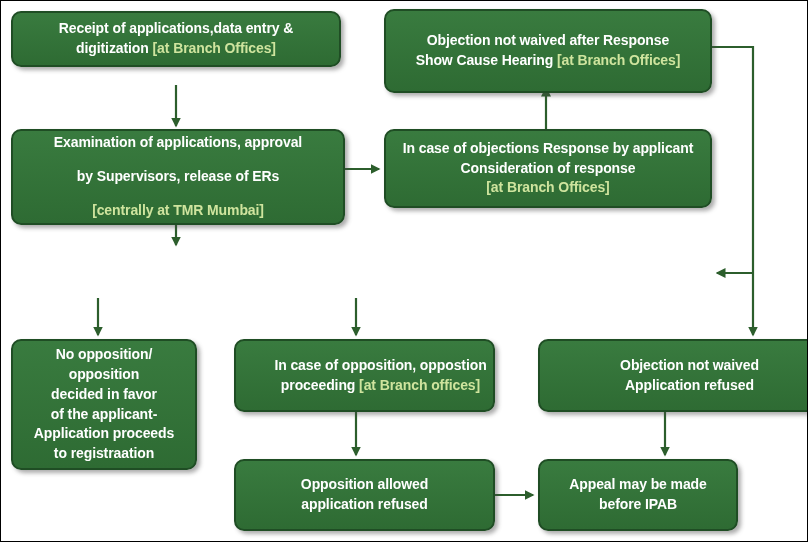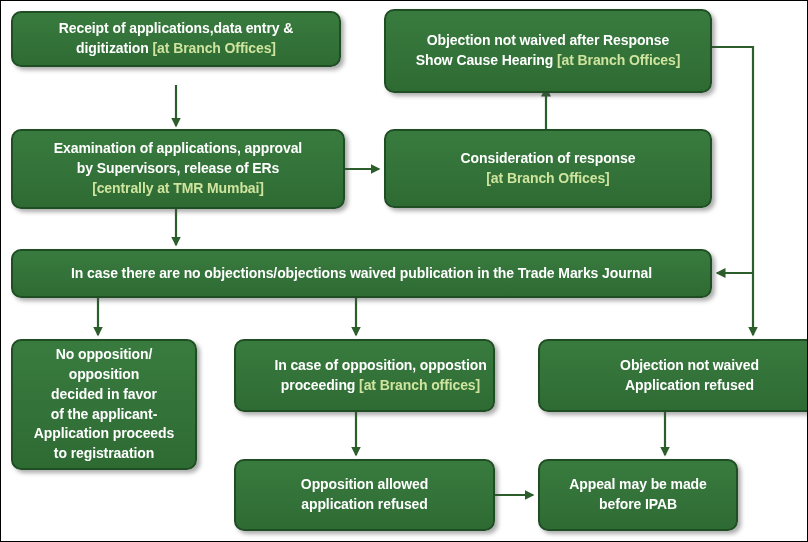--- a/index.html
+++ b/index.html
@@ -95,46 +95,44 @@
 
   <div class="box" style="left:383px; top:8px; width:328px; height:84px;">
     <div class="line">
       <span>Objection not waived after Response</span>
     </div>
     <div class="line">
       <span>Show Cause Hearing </span><span class="bracket">[at Branch Offices]</span>
     </div>
   </div>
 
-  <div class="box" style="left:10px; top:128px; width:334px; height:80px;">
+  <div class="box" style="left:10px; top:128px; width:334px; height:96px;justify-content:space-between;">
     <div class="line">
       <span>Examination of applications, approval</span>
     </div>
     <div class="line">
       <span>by Supervisors, release of ERs</span>
     </div>
     <div class="line">
       <span class="bracket">[centrally at TMR Mumbai]</span>
     </div>
   </div>
 
   <div class="box" style="left:383px; top:128px; width:328px; height:79px;">
     <div class="line">
+      <span>In case of objections Response by applicant</span>
+    </div>
+    <div class="line">
       <span>Consideration of response</span>
     </div>
     <div class="line">
       <span class="bracket">[at Branch Offices]</span>
     </div>
   </div>
 
-  <div class="box" style="left:10px; top:248px; width:701px; height:49px;">
-    <div class="line">
-      <span>In case there are no objections/objections waived publication in the Trade Marks Journal</span>
-    </div>
-  </div>
 
   <div class="box" style="left:10px; top:338px; width:186px; height:131px;">
     <div class="line">
       <span>No opposition/</span>
     </div>
     <div class="line">
       <span>opposition</span>
     </div>
     <div class="line">
       <span>decided in favor</span>

